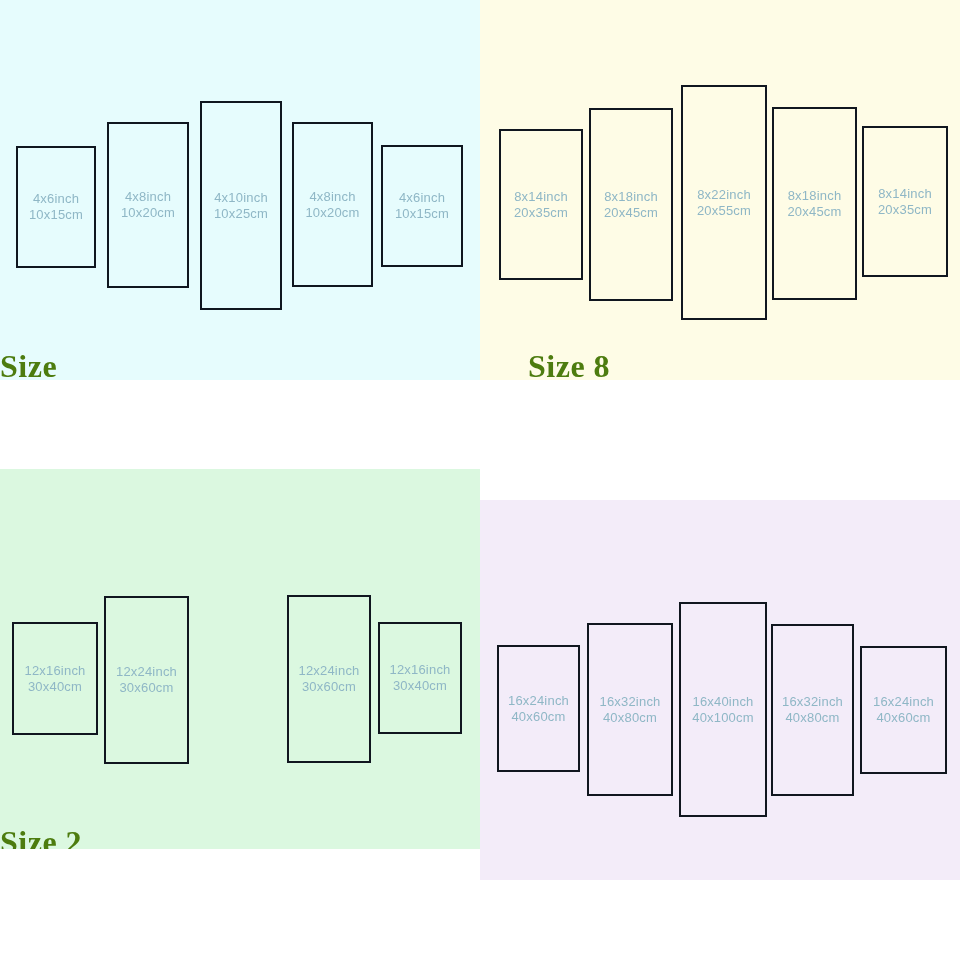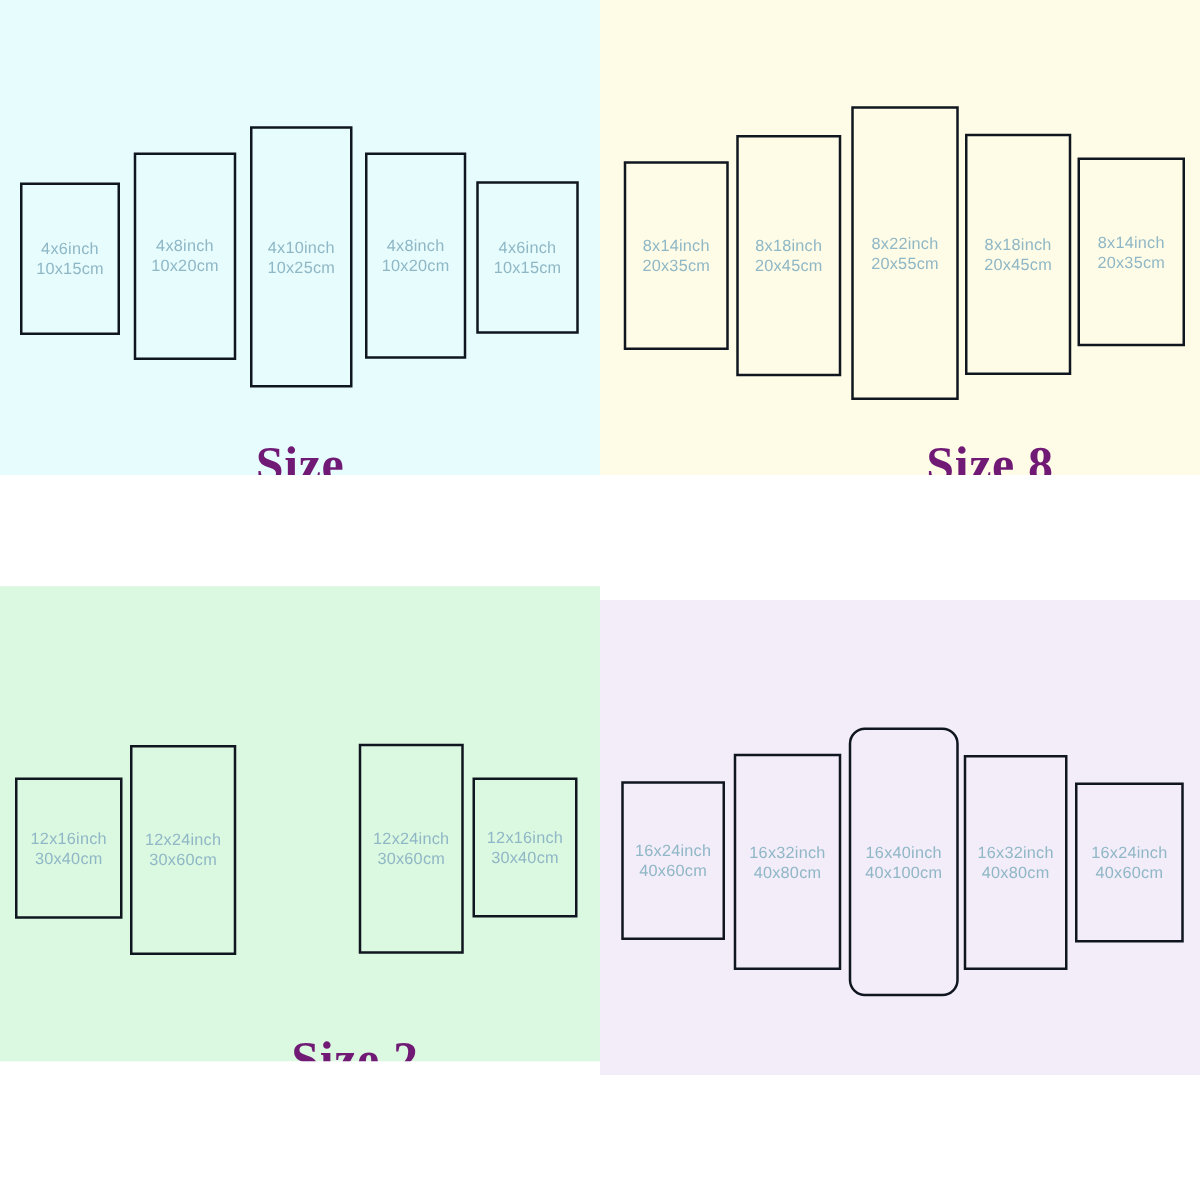--- a/index.html
+++ b/index.html
@@ -47,25 +47,24 @@
     text-align: center;
     white-space: nowrap;
     letter-spacing: 0.2px;
   }
   .panel-label .line {
     display: block;
   }
   .quad-title {
     position: absolute;
     width: 100%;
-    text-align: center;
     font-family: "Liberation Serif", serif;
     font-weight: bold;
-    color: #701a75;
-    font-size: 40px;
+    color: #4d7c0f;
+    font-size: 32px;
     letter-spacing: 0.5px;
   }
 </style>
 </head>
 <body>
 
 <div id="chart-root">
     <div class="quadrant" style="left: 0px; top: 0px; background: rgb(230, 252, 253);">
       <div class="panels">
         <div class="panel" style="left: 16px; top: 146px; width: 80px; height: 122px;">
@@ -156,37 +155,37 @@
             <span class="line">30x60cm</span>
           </div>
         </div>
         <div class="panel" style="left: 378px; top: 153px; width: 84px; height: 112px;">
           <div class="panel-label">
             <span class="line">12x16inch</span>
             <span class="line">30x40cm</span>
           </div>
         </div>
       </div>
-      <div class="quad-title" style="top: 355px; margin-left: 44px;">Size 2</div>
-    </div>
-    <div class="quadrant" style="left: 480px; top: 480px; background: rgb(243, 236, 249);">
+      <div class="quad-title" style="top: 355px;">Size 2</div>
+    </div>
+    <div class="quadrant" style="left: 480px; top: 500px; background: rgb(243, 236, 249);">
       <div class="panels">
         <div class="panel" style="left: 17px; top: 145px; width: 83px; height: 127px;">
           <div class="panel-label">
             <span class="line">16x24inch</span>
             <span class="line">40x60cm</span>
           </div>
         </div>
         <div class="panel" style="left: 107px; top: 123px; width: 86px; height: 173px;">
           <div class="panel-label">
             <span class="line">16x32inch</span>
             <span class="line">40x80cm</span>
           </div>
         </div>
-        <div class="panel" style="left: 199px; top: 102px; width: 88px; height: 215px; border-radius: 13px;">
+        <div class="panel" style="left: 199px; top: 102px; width: 88px; height: 215px;">
           <div class="panel-label">
             <span class="line">16x40inch</span>
             <span class="line">40x100cm</span>
           </div>
         </div>
         <div class="panel" style="left: 291px; top: 124px; width: 83px; height: 172px;">
           <div class="panel-label">
             <span class="line">16x32inch</span>
             <span class="line">40x80cm</span>
           </div>

